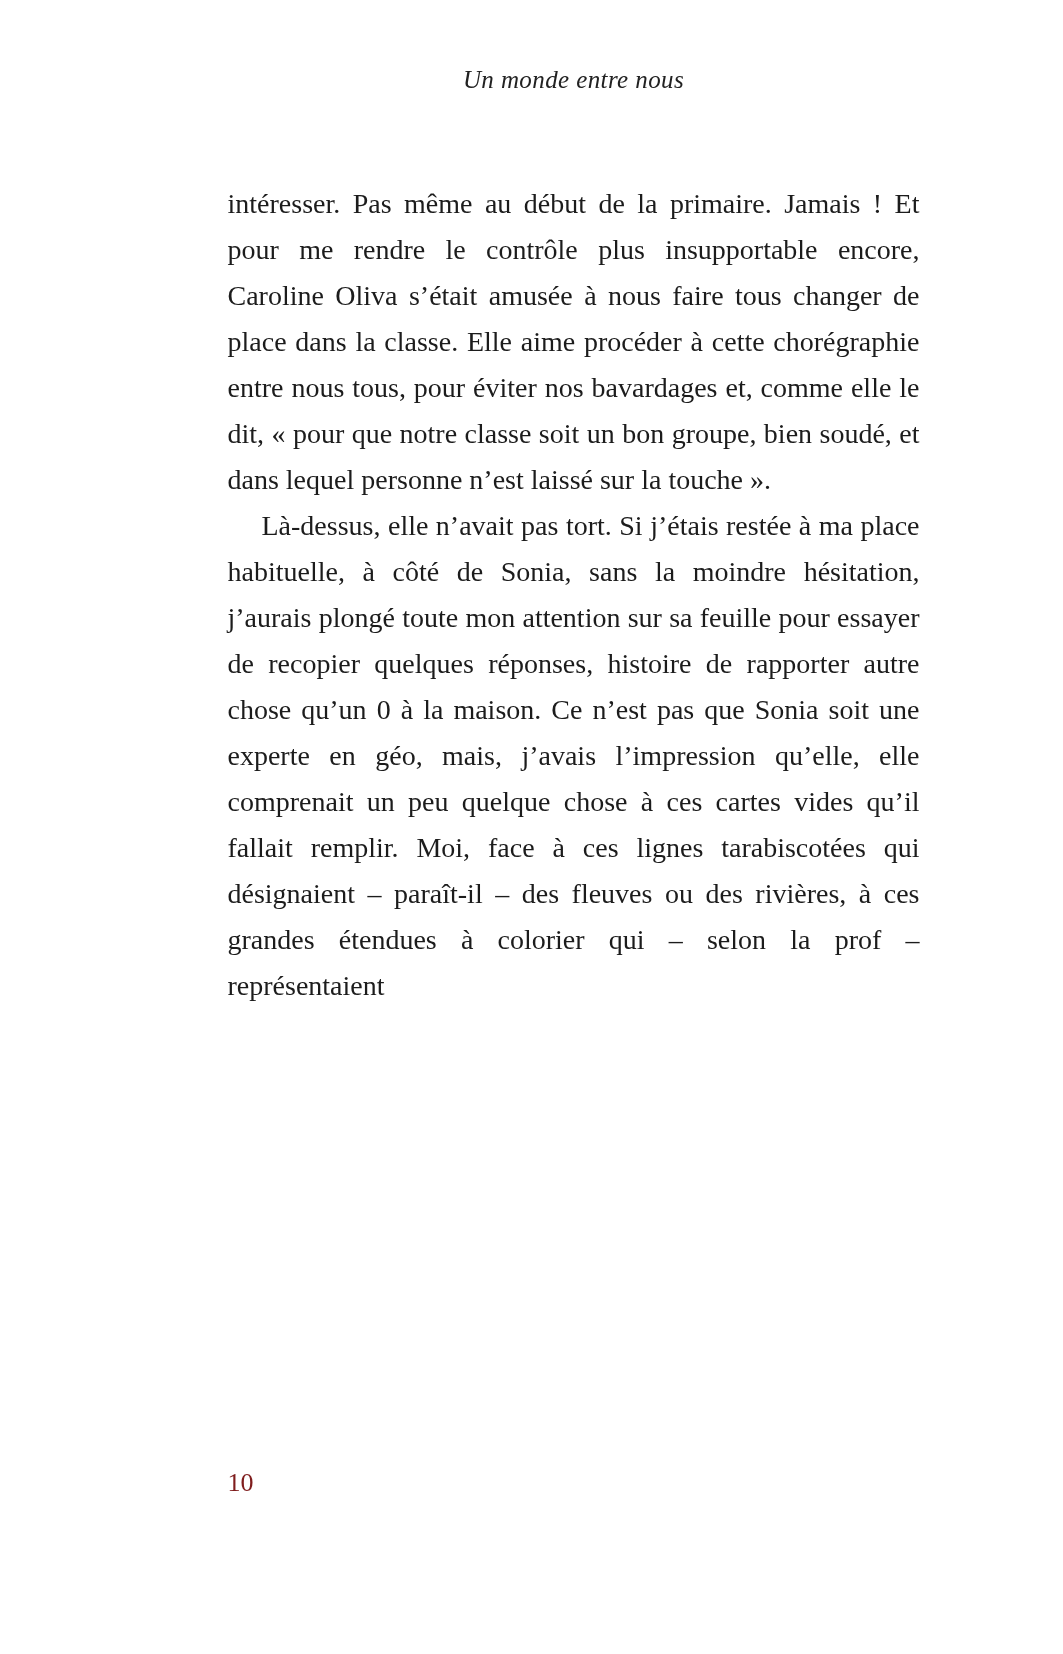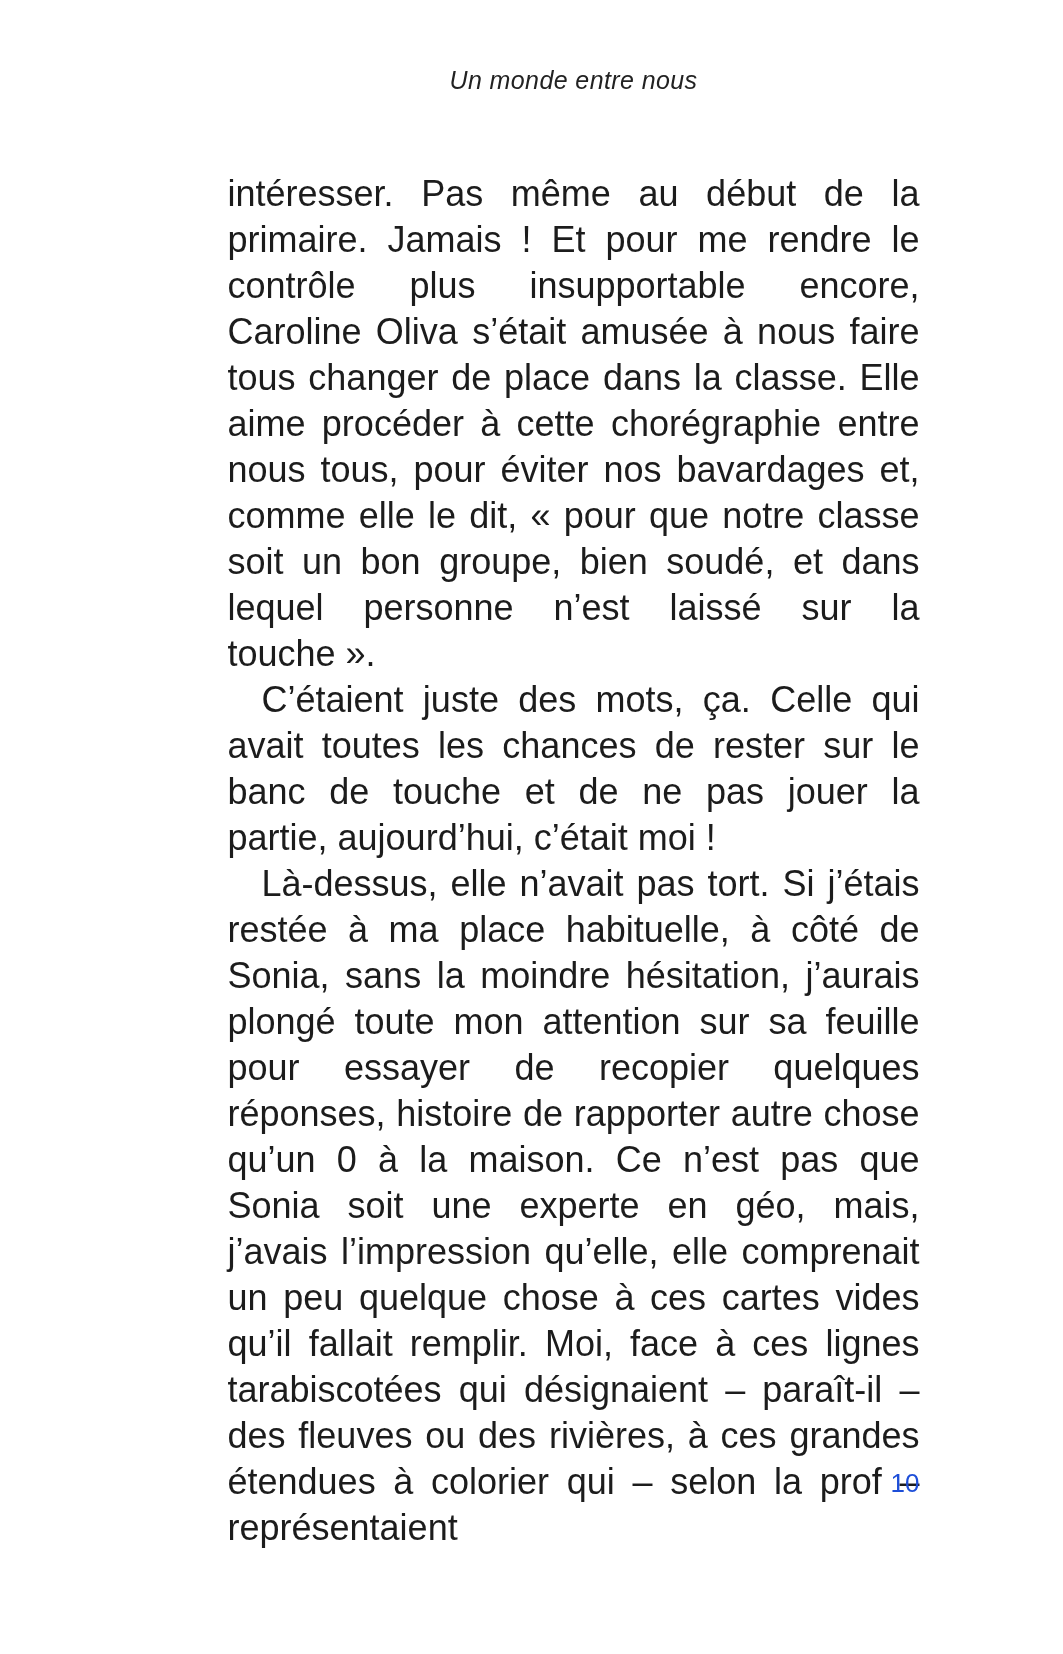--- a/index.html
+++ b/index.html
@@ -6,41 +6,41 @@
     margin: 0;
     padding: 0;
     background: #ffffff;
   }
   .page {
     position: relative;
     width: 934px;
     height: 1654px;
     margin: 0 auto;
     background: #ffffff;
-    font-family: Liberation Sans, sans-serif;
+    font-family: Liberation Serif, serif;
     color: #1c1c1c;
     overflow: hidden;
   }
   .running-header {
     position: absolute;
     top: 66px;
     left: 163px;
     width: 692px;
     text-align: center;
     font-style: italic;
     font-size: 25px;
     letter-spacing: 0.4px;
     color: #222222;
   }
   .text-body {
     position: absolute;
-    top: 171px;
+    top: 181px;
     left: 163px;
     width: 692px;
-    font-size: 36px;
+    font-size: 28px;
     line-height: 46px;
     text-align: justify;
   }
   .para {
     margin: 0;
     padding: 0;
   }
   .para.indent {
     text-indent: 34px;
   }
@@ -49,33 +49,32 @@
     line-height: 0;
     position: relative;
     top: -0.55em;
     vertical-align: baseline;
   }
   .page-number {
     position: absolute;
     top: 1468px;
     left: 163px;
     width: 692px;
-    text-align: right;
+    text-align: left;
     font-size: 26px;
-    color: #1d4ed8;
+    color: #7f1d1d;
   }
 </style>
 </head>
 <body>
 
 <div class="page">
 
   <div class="running-header">Un monde entre nous</div>
 
   <div class="text-body">
       <p class="para"><span>intéresser. Pas même au début de la primaire. Jamais&nbsp;! Et pour me rendre le contrôle plus insupportable encore, Caroline Oliva s’était amusée à nous faire tous changer de place dans la classe. Elle aime procéder à cette chorégraphie entre nous tous, pour éviter nos bavardages et, comme elle le dit, «&nbsp;pour que notre classe soit un bon groupe, bien soudé, et dans lequel personne n’est laissé sur la touche&nbsp;».</span></p>
-      <p class="para indent"><span>C’étaient juste des mots, ça. Celle qui avait toutes les chances de rester sur le banc de touche et de ne pas jouer la partie, aujourd’hui, c’était moi&nbsp;!</span></p>
       <p class="para indent"><span>Là-dessus, elle n’avait pas tort. Si j’étais restée à ma place habituelle, à côté de Sonia, sans la moindre hésitation, j’aurais plongé toute mon attention sur sa feuille pour essayer de recopier quelques réponses, histoire de rapporter autre chose qu’un 0 à la maison. Ce n’est pas que Sonia soit une experte en géo, mais, j’avais l’impression qu’elle, elle comprenait un peu quelque chose à ces cartes vides qu’il fallait remplir. Moi, face à ces lignes tarabiscotées qui désignaient – paraît-il – des fleuves ou des rivières, à ces grandes étendues à colorier qui – selon la prof – représentaient</span></p>
     </div>
 
   <div class="page-number">10</div>
 
 </div>
 
 </body></html>

